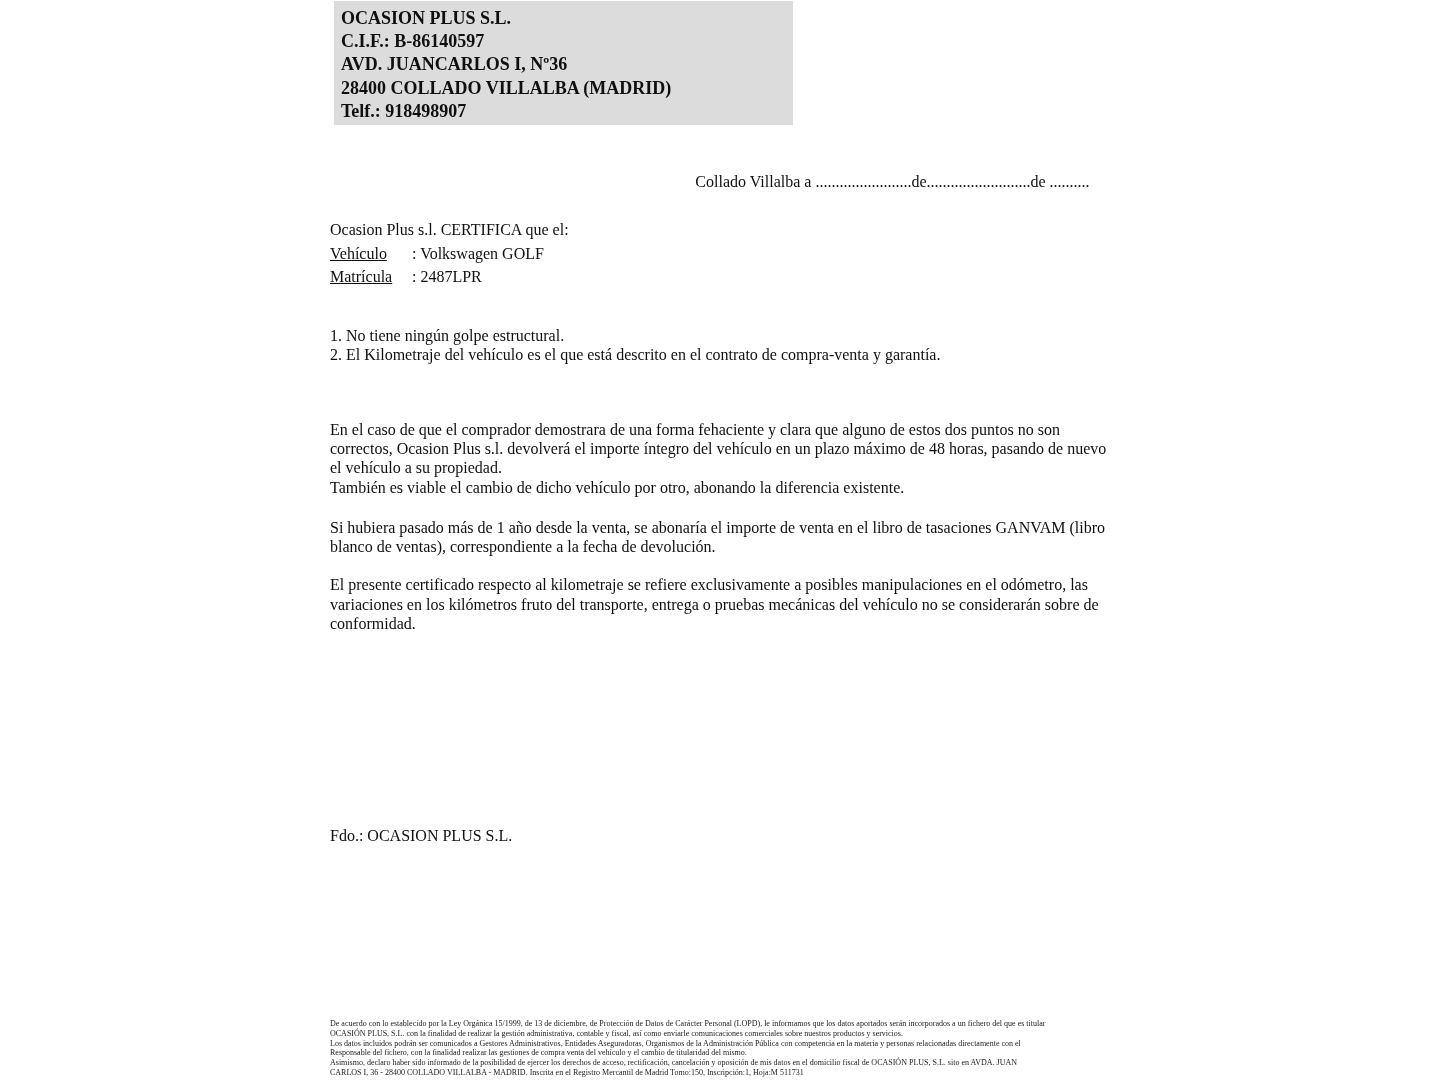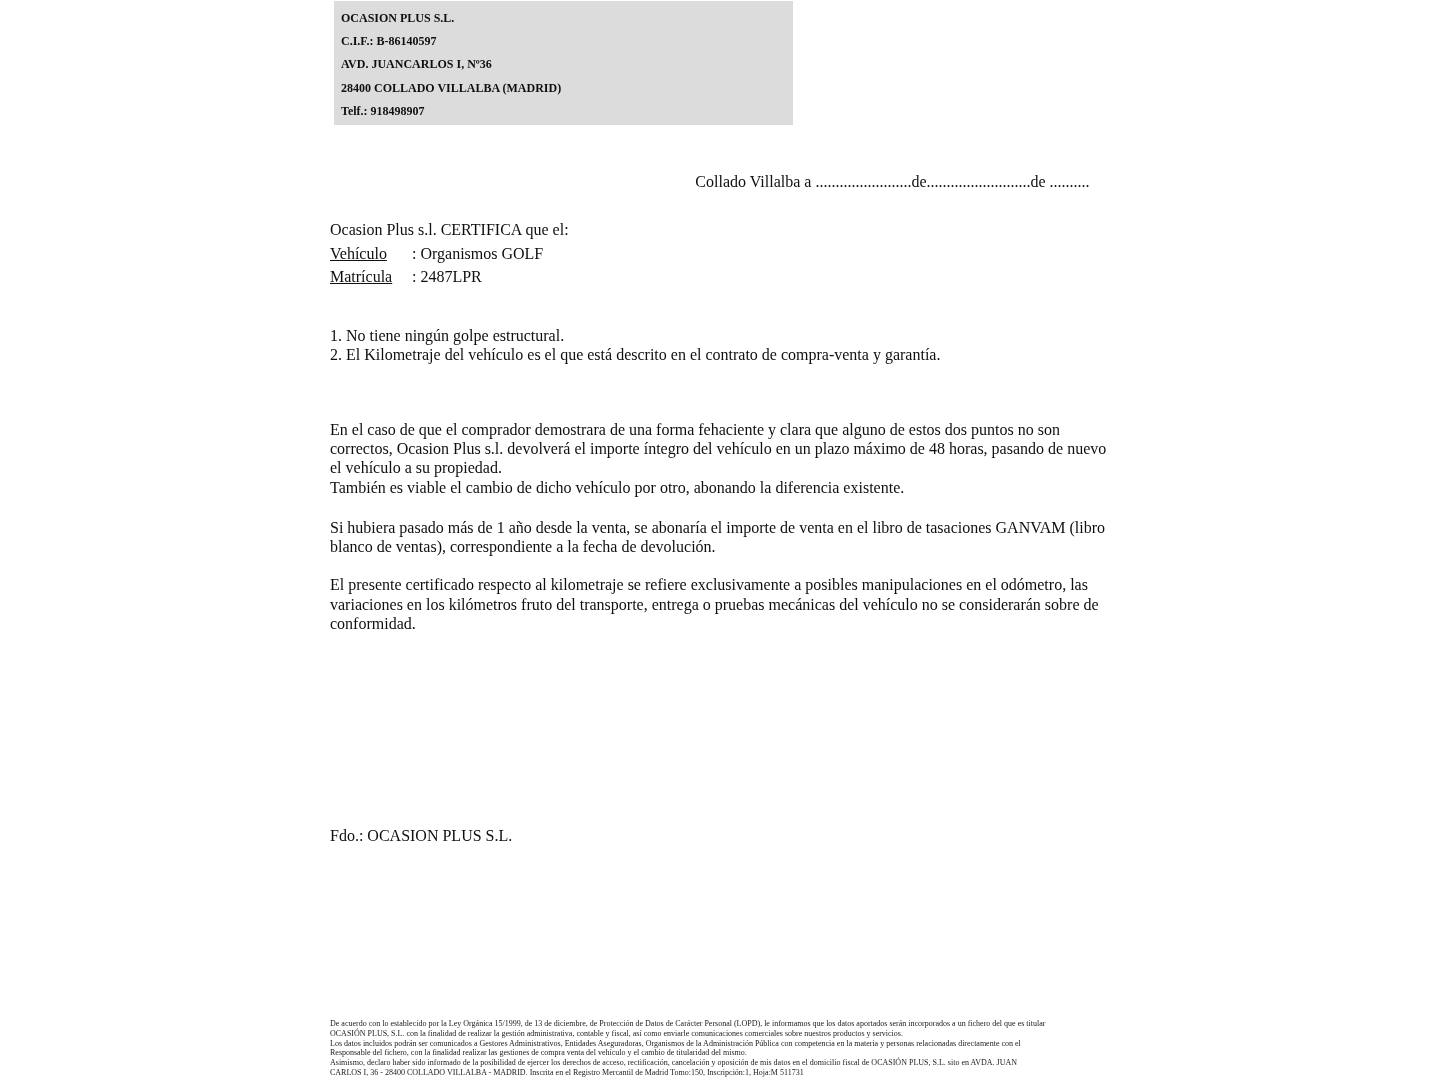--- a/index.html
+++ b/index.html
@@ -25,21 +25,21 @@
   }
   .header-box {
     box-sizing: border-box;
     margin-left: 4px;
     margin-top: 1px;
     width: 459px;
     height: 124px;
     background: #dcdcdc;
     padding: 6px 10px 0 7px;
     font-weight: 700;
-    font-size: 12px;
+    font-size: 18px;
     line-height: 23.2px;
   }
   .date-line {
     margin-top: 47px;
     padding-left: 347px;
     line-height: 19px;
     text-align: center;
   }
   .certifica {
     margin-top: 27px;
@@ -88,21 +88,21 @@
       <div>AVD. JUANCARLOS I, Nº36</div>
       <div>28400 COLLADO VILLALBA (MADRID)</div>
       <div>Telf.: 918498907</div>
     </div>
 
     <div class="date-line">Collado Villalba a ........................de..........................de ..........</div>
 
     <div class="certifica">
       <div>Ocasion Plus s.l. CERTIFICA que el:</div>
       <div class="field-row">
-        <span class="field-label"><span class="u">Vehículo</span></span><span>: Organismos GOLF</span>
+        <span class="field-label"><span class="u">Vehículo</span></span><span>: Volkswagen GOLF</span>
       </div>
       <div class="field-row">
         <span class="field-label"><span class="u">Matrícula</span></span><span>: 2487LPR</span>
       </div>
     </div>
 
     <p class="point p1">1. No tiene ningún golpe estructural.</p>
     <p class="point p2">2. El Kilometraje del vehículo es el que está descrito en el contrato de compra-venta y garantía.</p>
 
     <p class="para pa1">En el caso de que el comprador demostrara de una forma fehaciente y clara que alguno de estos dos puntos no son correctos, Ocasion Plus s.l. devolverá el importe íntegro del vehículo en un plazo máximo de 48 horas, pasando de nuevo el vehículo a su propiedad.</p>

